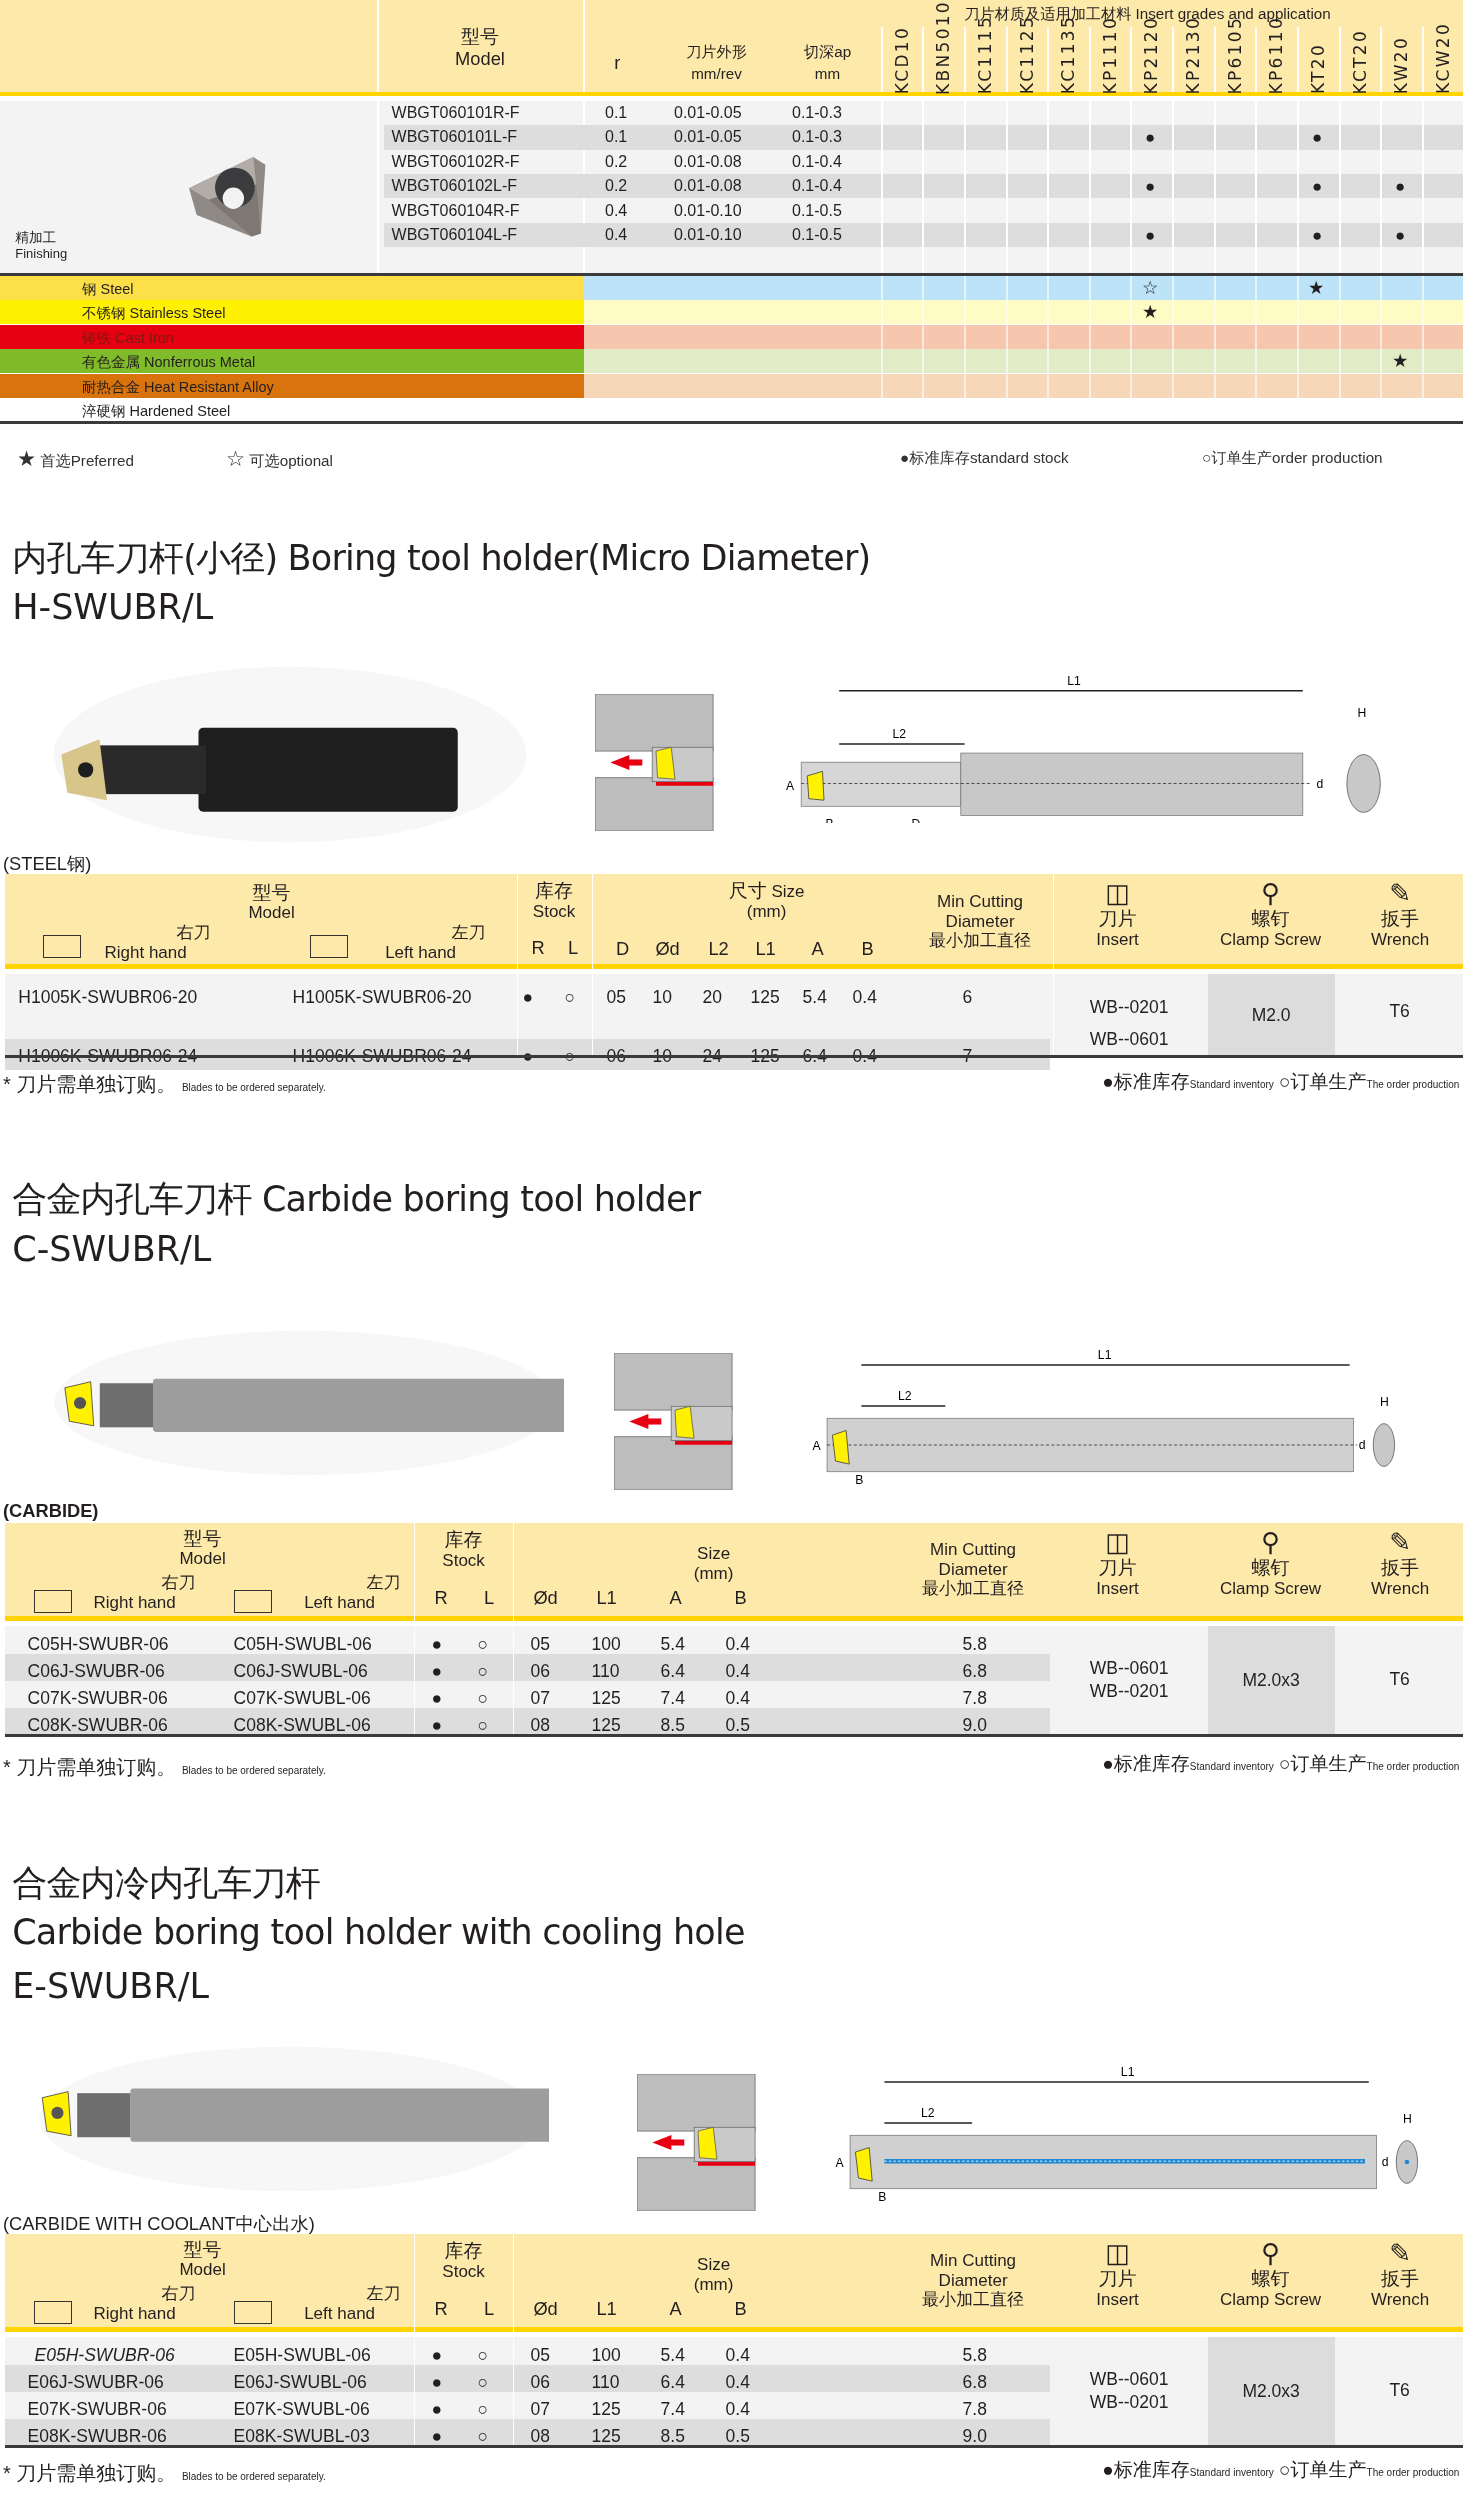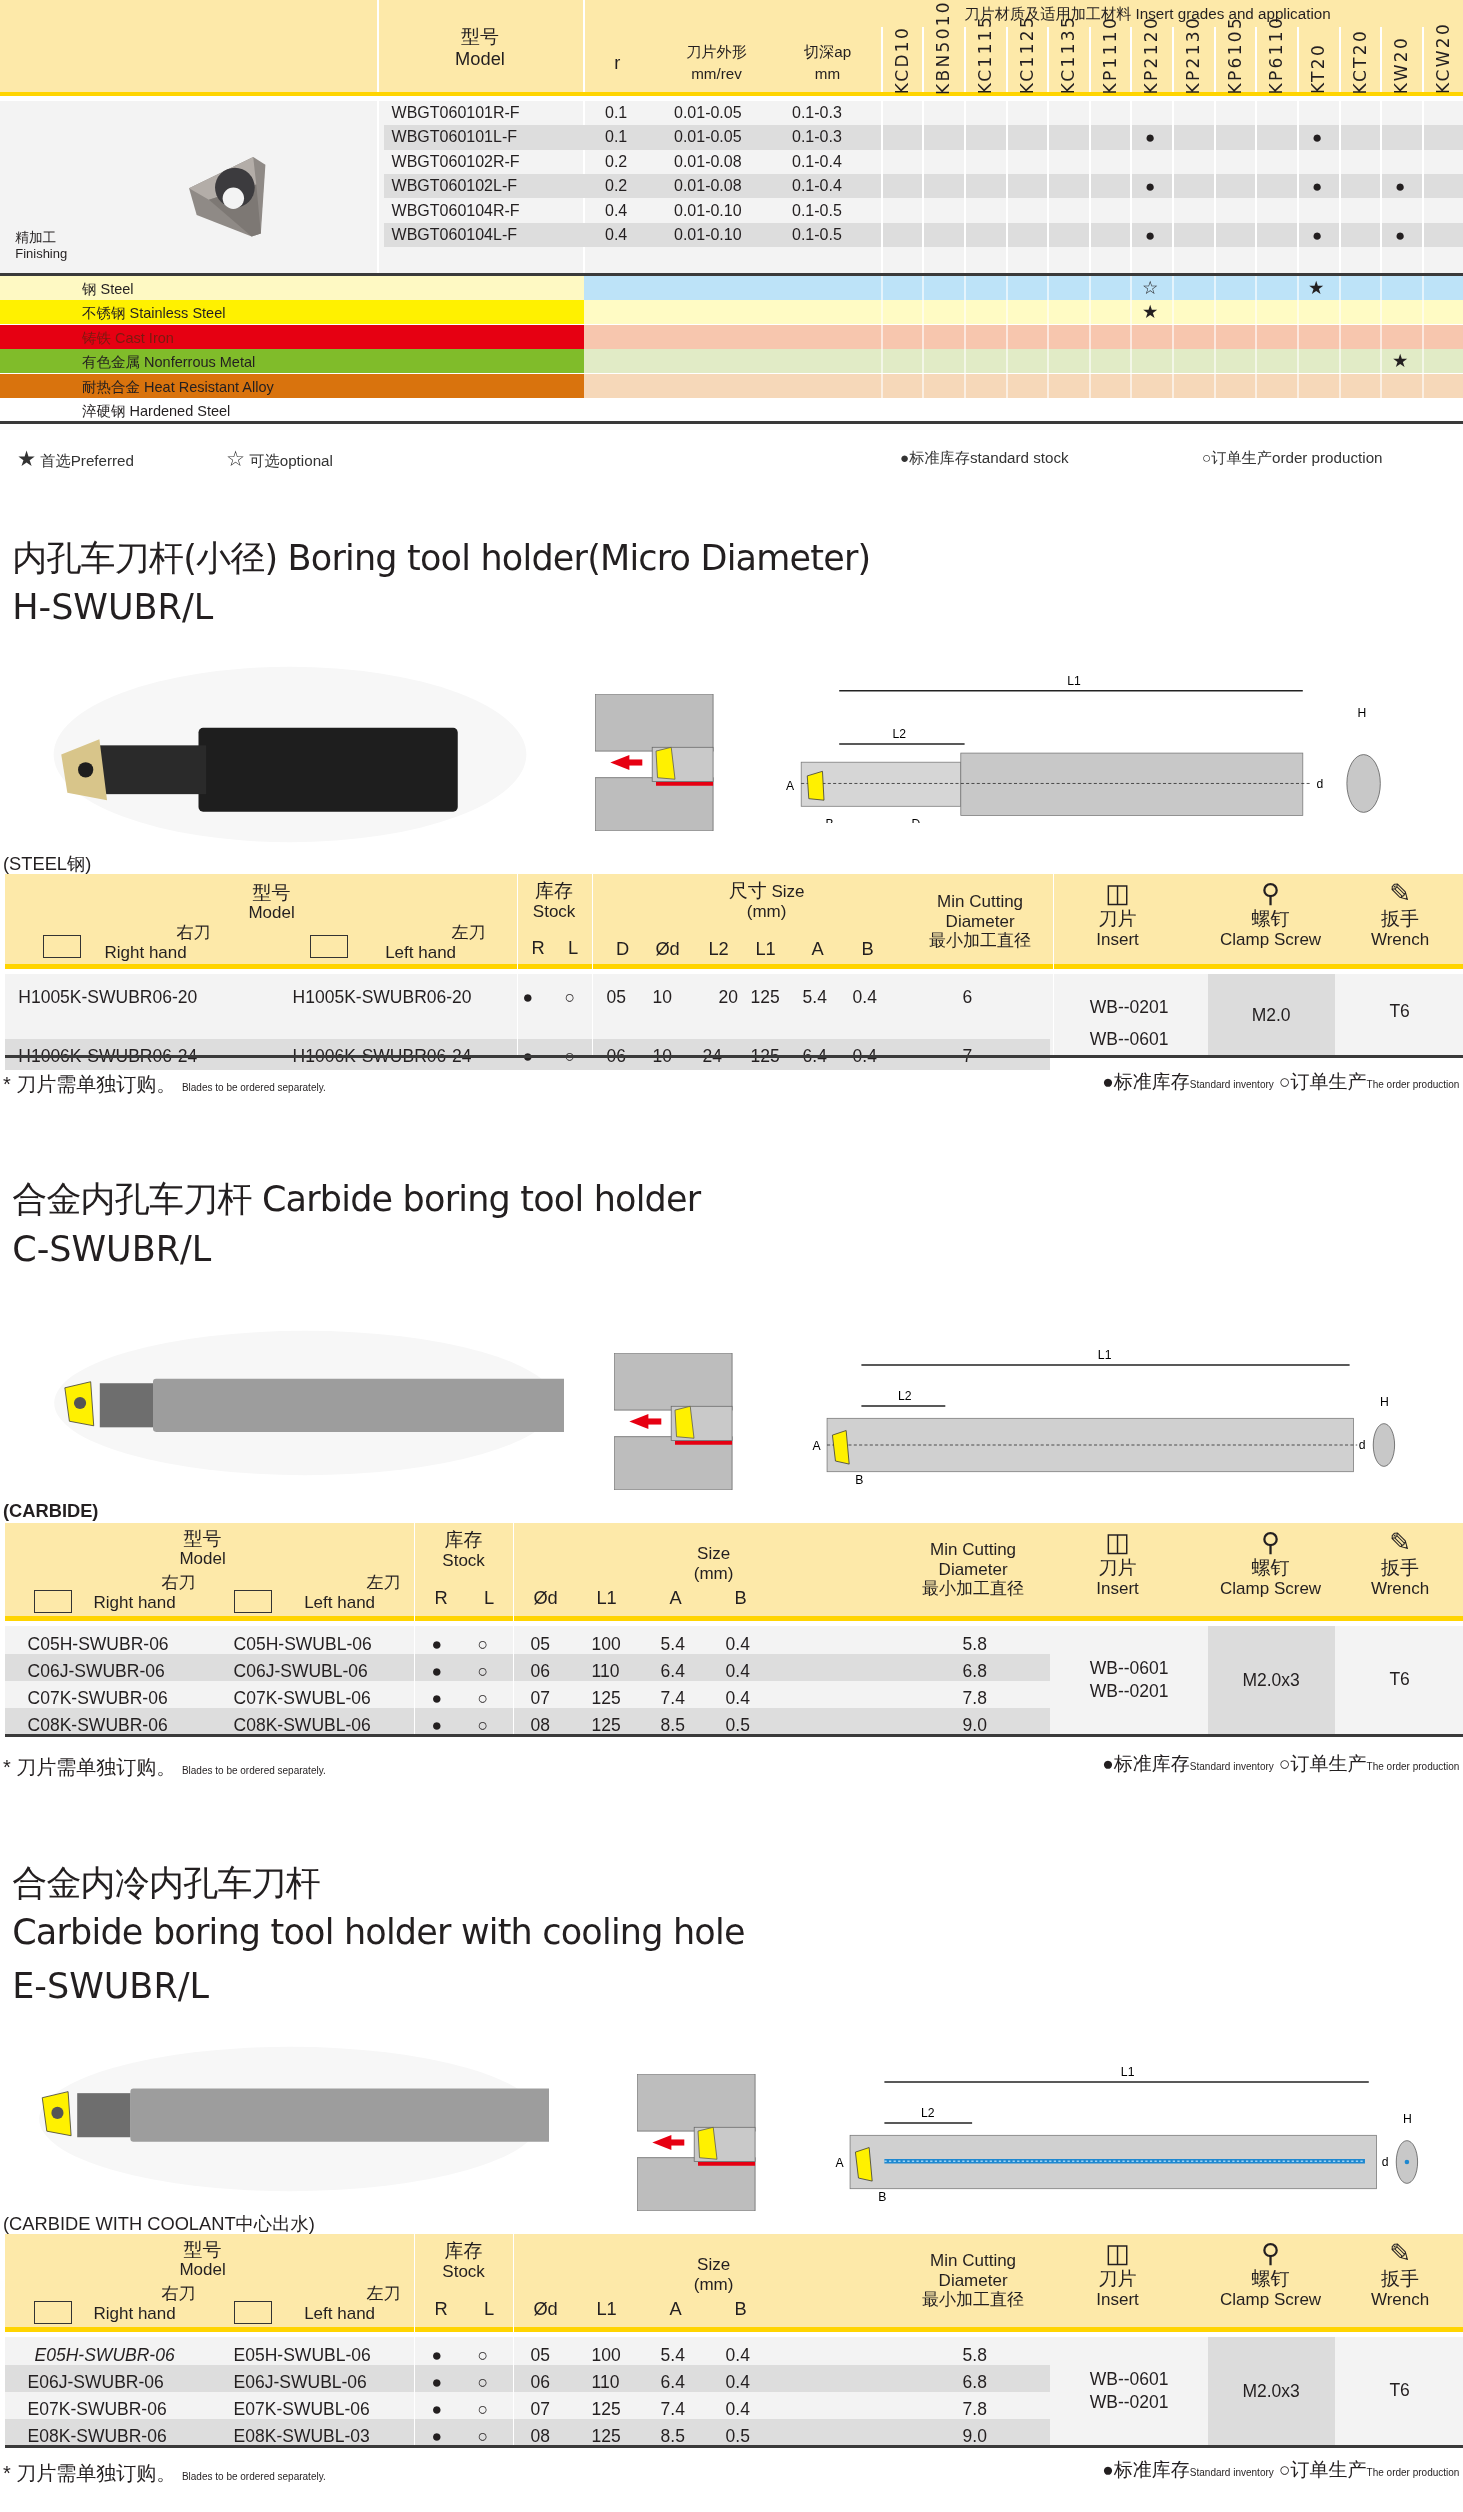--- a/index.html
+++ b/index.html
@@ -199,21 +199,21 @@
         <div class="vline" style="left: 1297px;"></div>
         <div class="vline" style="left: 1339px;"></div>
         <div class="vline" style="left: 1380px;"></div>
         <div class="vline" style="left: 1422px;"></div>
       </div>
   </div>
 
   <div class="rule" style="left:0;top:273px;width:1464px"></div>
   <div id="material-rows">
       <div class="mat" style="top: 276px;">
-        <div class="lab" style="background: #fef9c3; color: rgb(35, 31, 32);">钢 Steel</div>
+        <div class="lab" style="background: #fde047; color: rgb(35, 31, 32);">钢 Steel</div>
         <div class="tint" style="background: rgb(189, 227, 248);"></div>
         <span class="star" style="left: 1142px;">☆</span>
         <span class="star" style="left: 1308px;">★</span>
         <div class="vline" style="left: 881px; opacity: 0.6;"></div>
         <div class="vline" style="left: 922px; opacity: 0.6;"></div>
         <div class="vline" style="left: 964px; opacity: 0.6;"></div>
         <div class="vline" style="left: 1006px; opacity: 0.6;"></div>
         <div class="vline" style="left: 1047px; opacity: 0.6;"></div>
         <div class="vline" style="left: 1089px; opacity: 0.6;"></div>
         <div class="vline" style="left: 1130px; opacity: 0.6;"></div>
@@ -424,21 +424,21 @@
   <div class="ht-body" style="top:100px;height:81px">
     <div class="screw-col" style="left:1203px;width:127px;top:0;height:81px"></div>
     <div id="h-rows">
         <div class="ht-row" style="top: 6.1px; height: 30.5px; width: 1045px;">
           <span style="left: 13.7px;">H1005K-SWUBR06-20</span>
           <span style="left: 288px;">H1005K-SWUBR06-20</span>
           <span style="left: 518px;">●</span>
           <span style="left: 560px;">○</span>
           <span style="left: 602px;">05</span>
           <span style="left: 648px;">10</span>
-          <span style="left: 698px; margin-left: 16px;">20</span>
+          <span style="left: 698px;">20</span>
           <span style="left: 746px;">125</span>
           <span style="left: 798px;">5.4</span>
           <span style="left: 848px;">0.4</span>
           <span style="left: 958px;">6</span>
         </div>
         <div class="ht-row alt" style="top: 37px; height: 30.5px; width: 1045px; margin-top: 28px;">
           <span style="left: 13.7px;">H1006K-SWUBR06-24</span>
           <span style="left: 288px;">H1006K-SWUBR06-24</span>
           <span style="left: 518px;">●</span>
           <span style="left: 560px;">○</span>

